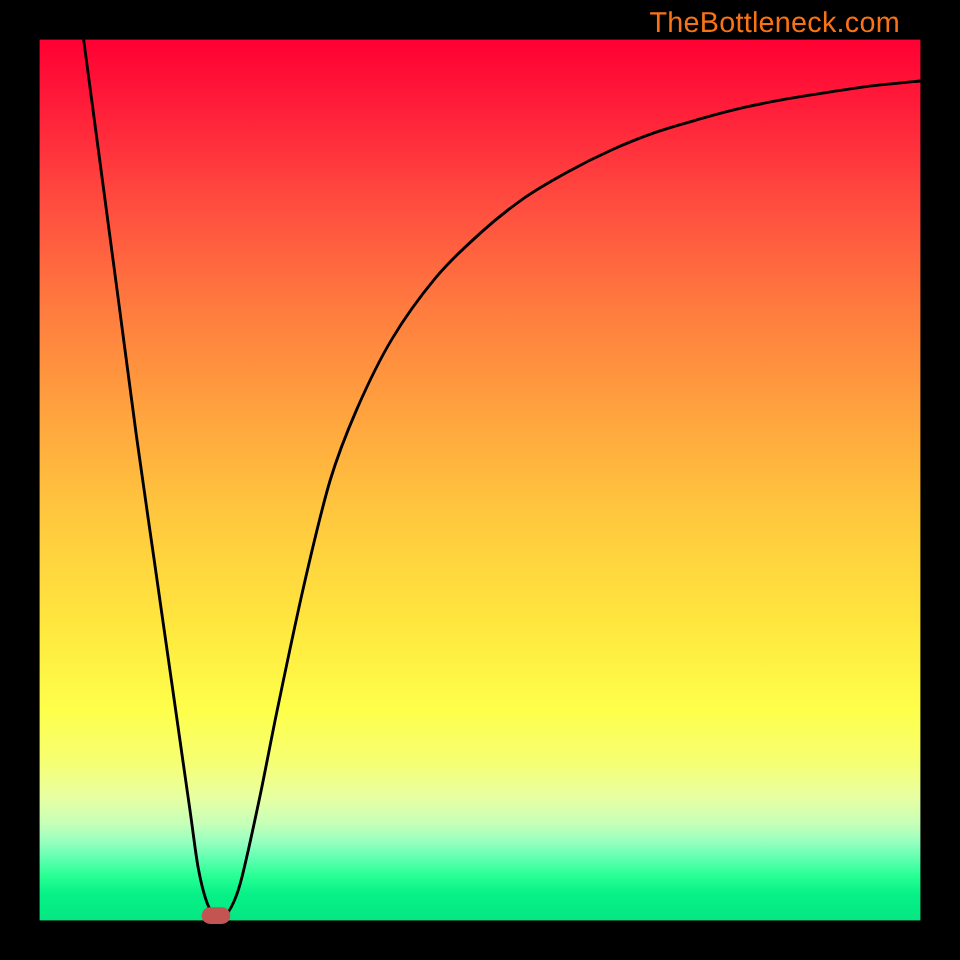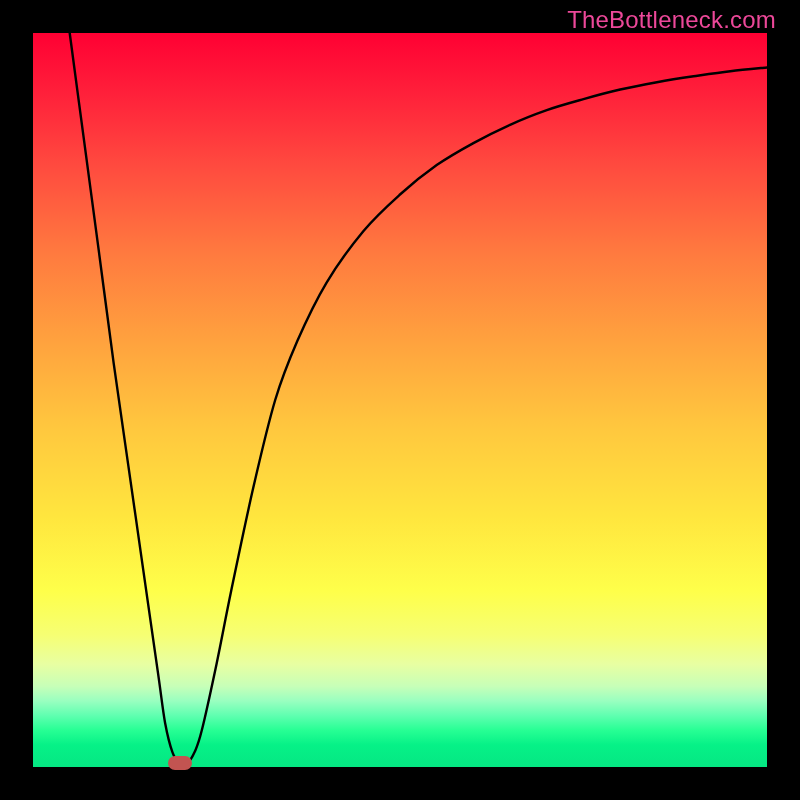--- a/index.html
+++ b/index.html
@@ -39,22 +39,22 @@
       #99ffc0 91%,
       #5fffb0 93%,
       #27ff94 95%,
       #06f187 97%,
       #05e783 100%
     );
   }
   .watermark {
     position: absolute;
     top: 6px;
-    right: 24px;
-    color: #ec4899;
+    right: 50px;
+    color: #f97316;
     font-size: 24px;
     font-weight: 500;
     letter-spacing: 0.2px;
     user-select: none;
     text-align: center;
   }
   svg.curve {
     position: absolute;
     left: 0;
     top: 0;

